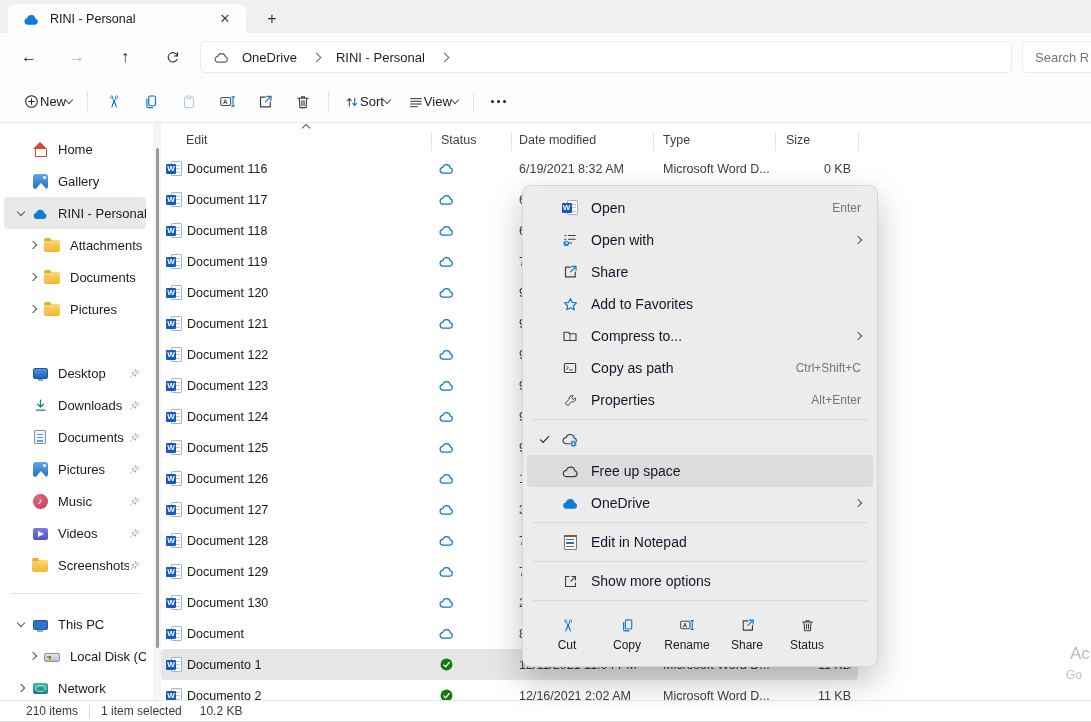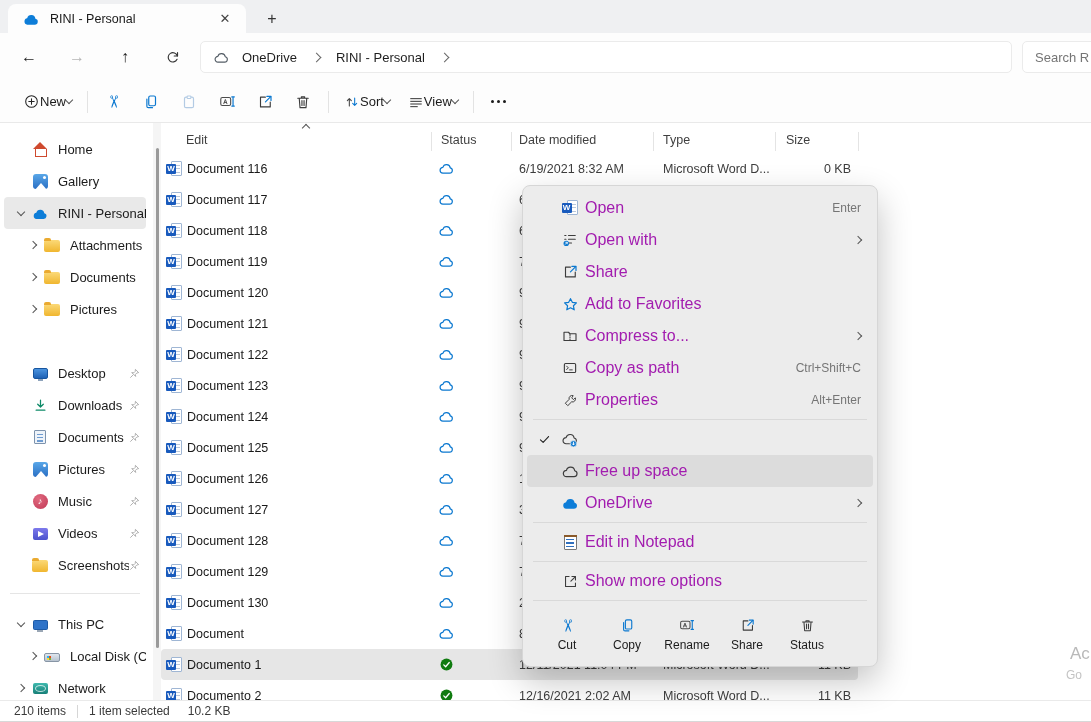--- a/index.html
+++ b/index.html
@@ -117,21 +117,21 @@
   .ic-word .wb{position:absolute;left:0;top:3px;width:10px;height:10px;background:#185abd;color:#fff;
       font-size:8px;font-weight:bold;line-height:10px;text-align:center;border-radius:1px}
 
   
   .cmenu{position:absolute;left:522px;top:185px;width:356px;z-index:50;background:#ececec;
       border:1px solid #d6d6d6;border-radius:8px;box-shadow:0 14px 34px rgba(0,0,0,.24);
       padding:6px 4px 4px 4px}
   .mitem{height:32px;display:flex;align-items:center;border-radius:4px;padding:0 12px 0 6px}
   .mitem .mchk{width:22px;display:flex;justify-content:center;flex:none}
   .mitem .mico{width:30px;display:flex;justify-content:center;flex:none}
-  .mitem .mlbl{flex:1;font-size:16px;color:#a21caf;white-space:nowrap}
+  .mitem .mlbl{flex:1;font-size:14px;color:#0f172a;margin-left:6px;white-space:nowrap}
   .mitem .msc{font-size:12px;color:#757575;white-space:nowrap}
   .mitem .msub{width:16px;display:flex;justify-content:flex-end}
   .mitem.hl{background:#dcdcdc}
   .msep{height:1px;background:#d9d9d9;margin:3px 6px}
   .mactions{display:flex;padding:6px 10px 4px 10px}
   .mact{width:60px;height:48px;display:flex;flex-direction:column;align-items:center;justify-content:center;gap:4px;border-radius:4px}
   .mact .albl{font-size:12px;color:#1b1b1b}
   .ic-notepad{width:13px;height:15px;background:#fff;border:1px solid #777;border-radius:1px;position:relative}
   .ic-notepad::before{content:"";position:absolute;left:1.5px;right:1.5px;top:3px;height:9px;
       background:repeating-linear-gradient(#2f6fbe 0 1.2px,transparent 1.2px 3.4px)}
@@ -964,20 +964,20 @@
     <div class="mact">
       <svg width="17" height="17" viewBox="0 0 24 24">
           <path d="M5 7h14M9.8 7V5.2h4.4V7M7 7l1 12.5h8L17 7M10.6 10v6.5M13.4 10v6.5" class="st0"></path>
         </svg>
       <span class="albl">Status</span>
     </div>
   </div>
 </div>
 
 <div class="statusbar">
-  <span style="margin-left:14px">210 items</span>
+  <span style="margin-left:26px">210 items</span>
   <span class="sb-sep"></span>
   <span>1 item selected</span>
   <span style="margin-left:18px">10.2 KB</span>
 </div>
 
 <div class="wm1">Ac</div>
 <div class="wm2">Go</div>
 
 </body></html>

